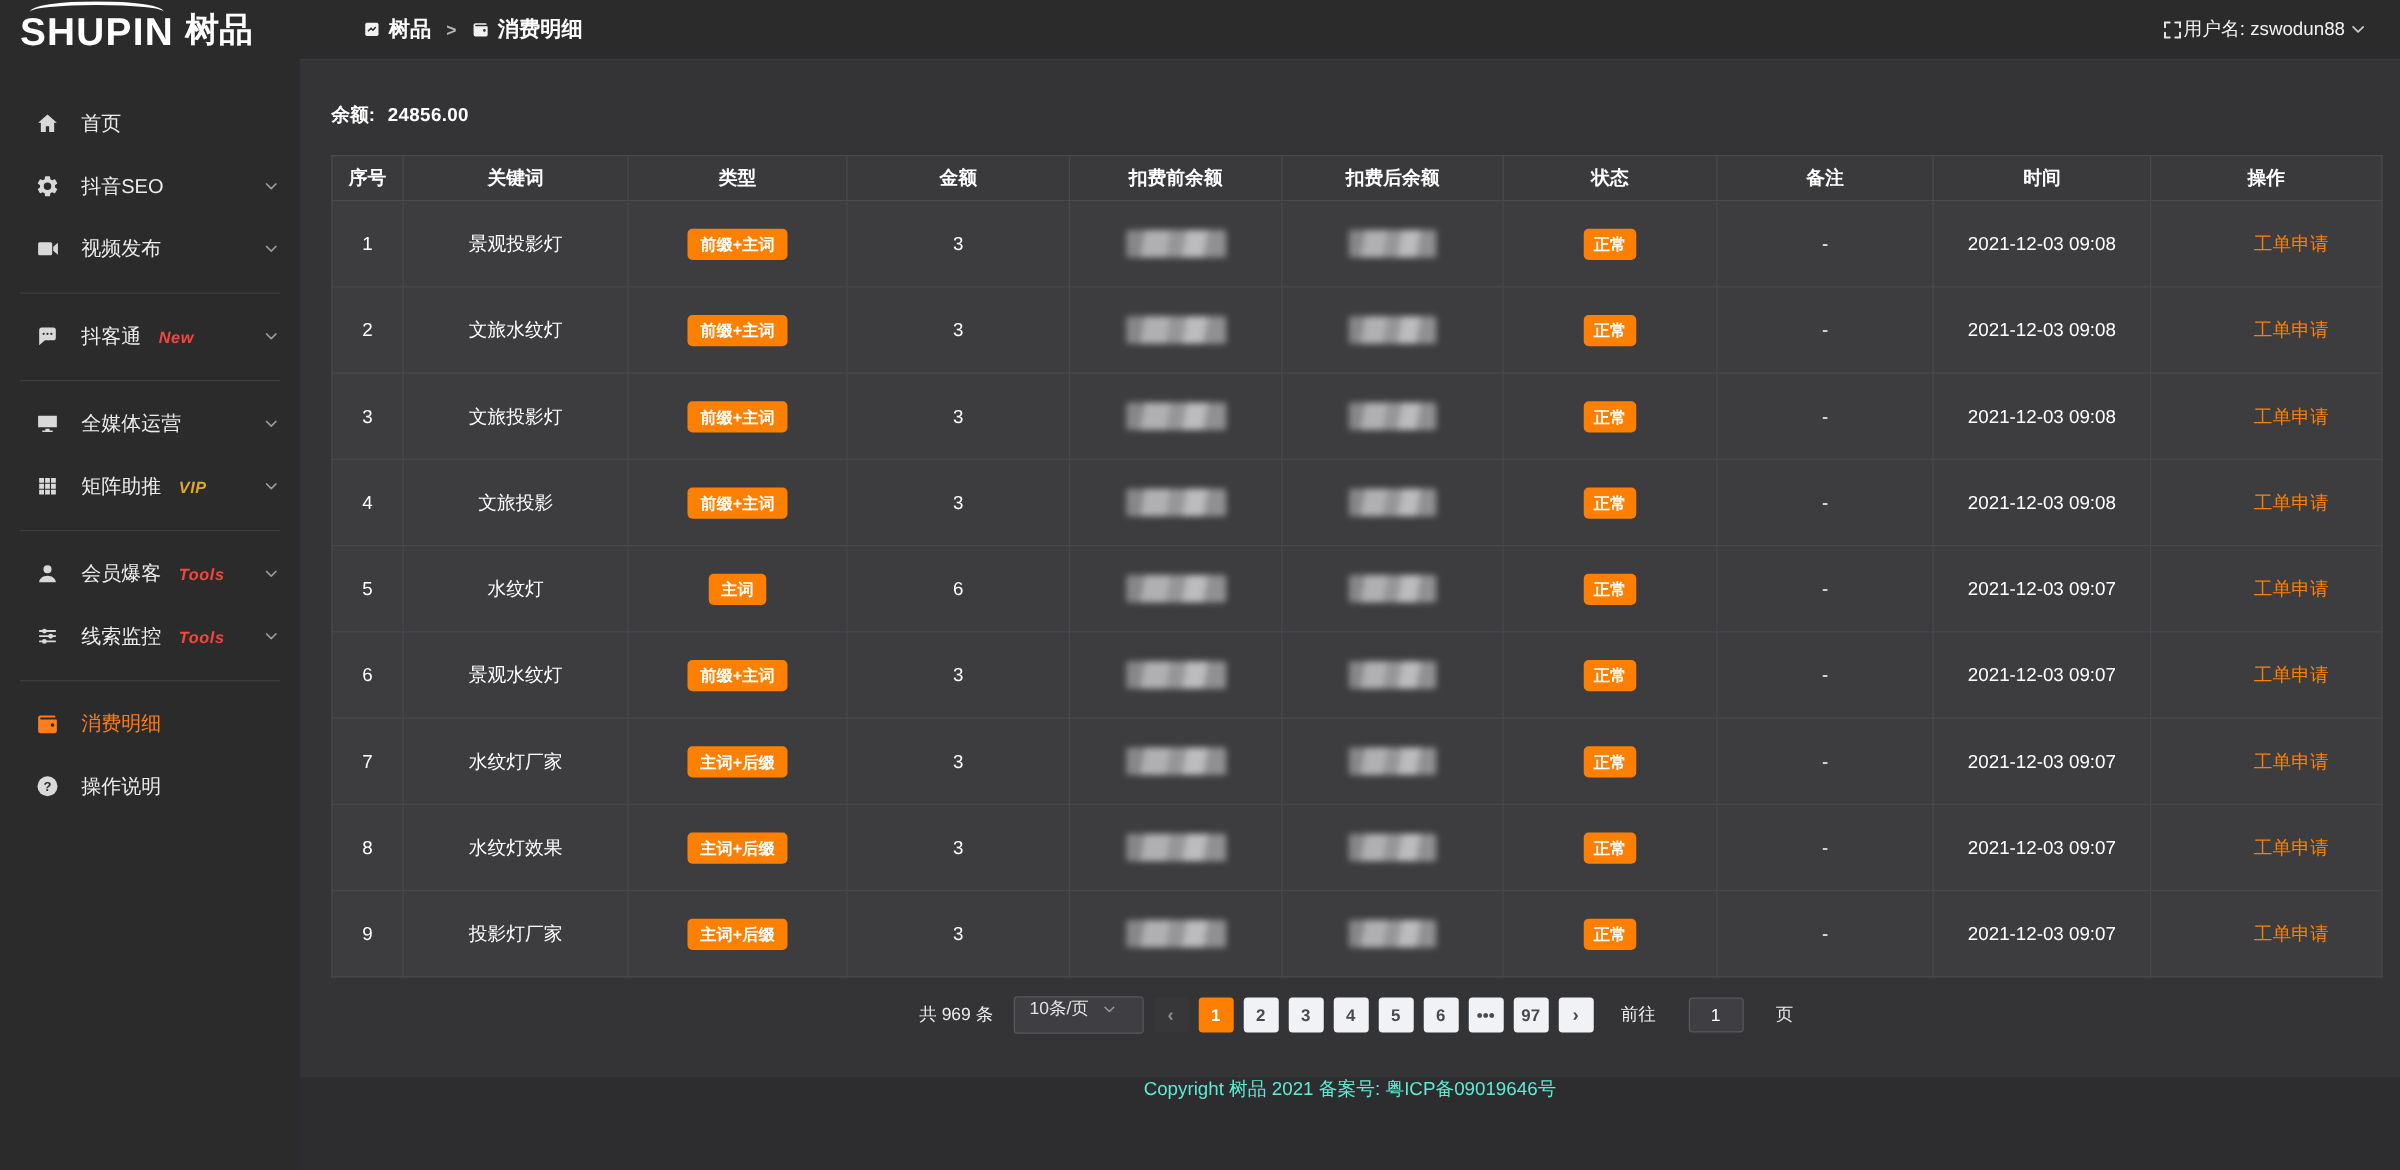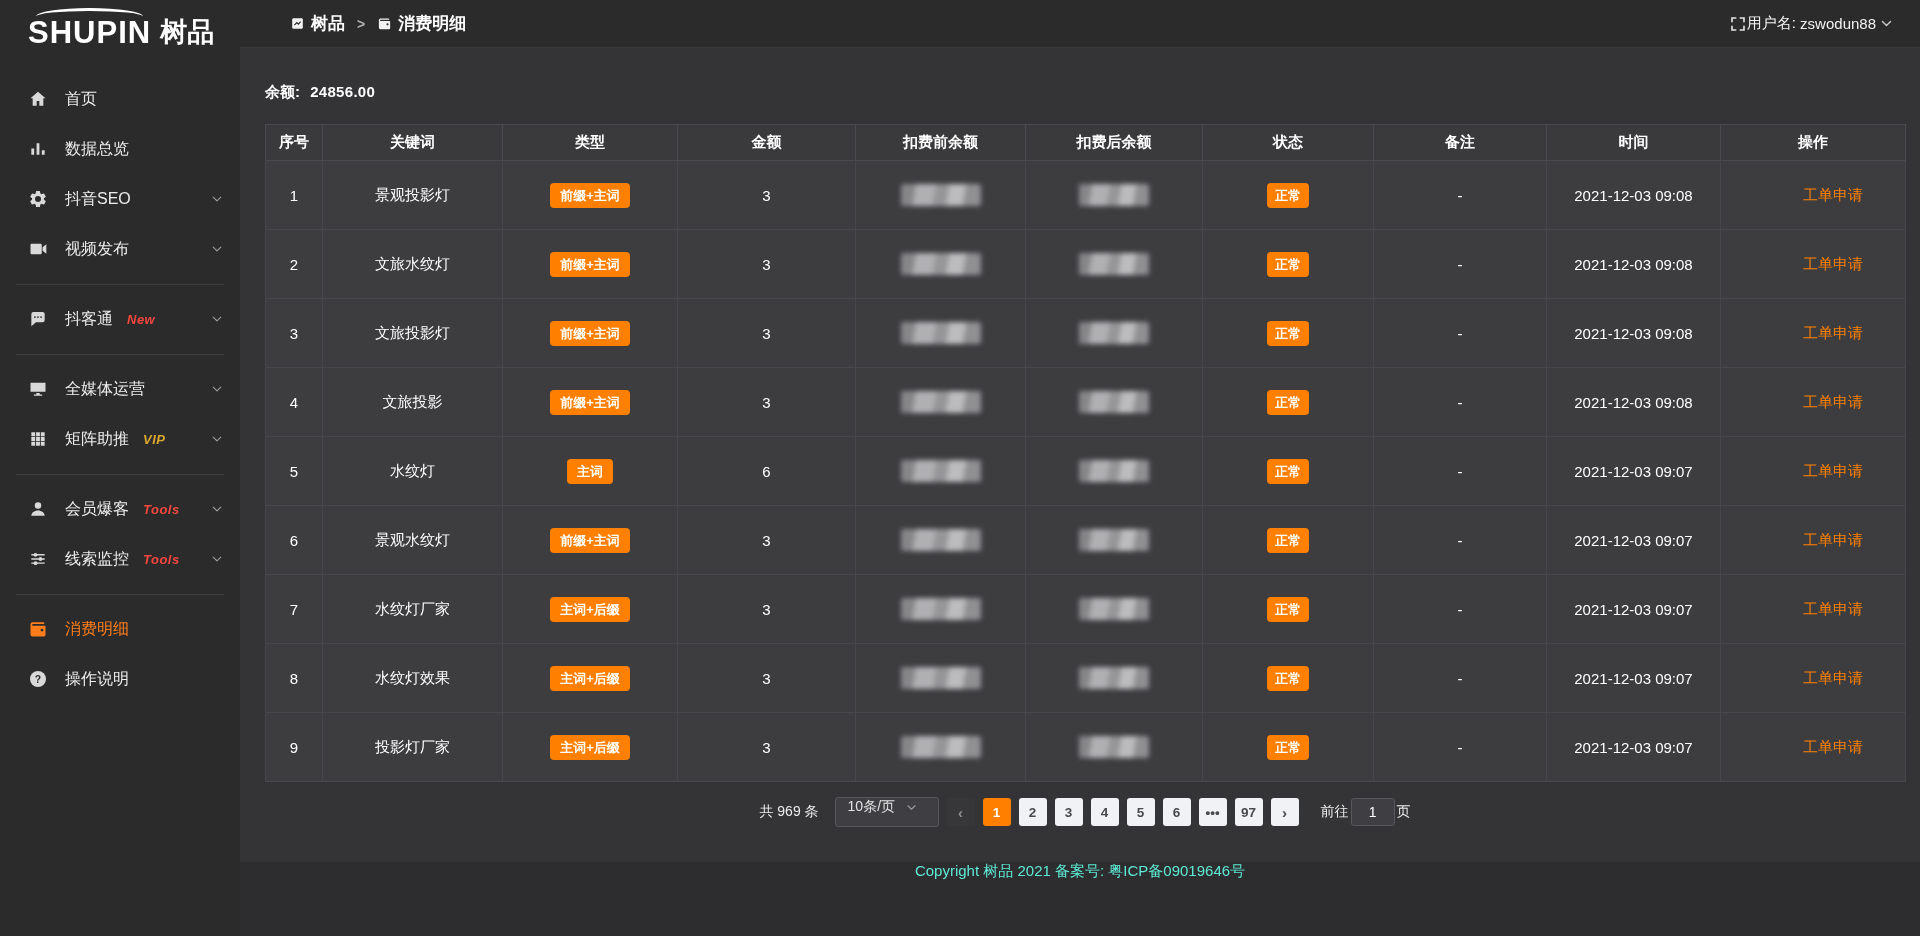--- a/index.html
+++ b/index.html
@@ -3,21 +3,21 @@
 <meta charset="utf-8">
 <style>
   * { margin:0; padding:0; box-sizing:border-box; }
   html,body { width:1920px; height:936px; overflow:hidden; }
   body {
     font-family:"Liberation Sans", sans-serif;
     background:#343437; color:#fff; position:relative;
   }
   
   .sidebar { position:absolute; left:0; top:0; width:240px; height:936px; background:#2b2b2c; z-index:3; }
-  .logo { height:62px; display:flex; align-items:center; padding:10px 0 8px 16px; cursor:default;margin-left:12px; }
+  .logo { height:62px; display:flex; align-items:flex-start; padding:10px 0 8px 16px; cursor:default; }
   .logo-en { position:relative; font-size:31px; font-weight:800; letter-spacing:1px; color:#fff; line-height:1; }
   .logo-en::before { content:""; position:absolute; left:8px; right:8px; top:-9px; height:14px;
     border-top:3px solid #fff; border-radius:50%; }
   .logo-cn { font-size:27px; font-weight:700; margin-left:9px; line-height:1.05; }
   .menu { padding-top:12px; }
   .menu-item { height:50px; display:flex; align-items:center; padding:0 16px 0 28px; cursor:pointer;
     color:#ececec; font-size:16px; }
   .mi-icon { width:20px; height:20px; margin-right:17px; color:#d9d9d9; flex:0 0 auto; }
   .menu-item.active, .menu-item.active .mi-icon { color:#ff7d1a; }
   .mi-badge { font-style:italic; font-weight:bold; font-size:13px; margin-left:14px; letter-spacing:.5px; }
@@ -57,47 +57,41 @@
     font-size:14px; color:#ececec; }
   .pg-total { margin-right:8px; }
   .pg-size { height:30px; min-width:104px; background:#3f3f43; border:1px solid #57575c; border-radius:3px;
     display:flex; align-items:center; justify-content:flex-start; padding:0 8px 10px 12px; cursor:pointer; color:#e3e3e3; }
   .pg-size-caret { width:13px; height:13px; color:#9a9a9a; margin-left:10px; }
   .pg-btn { min-width:28px; height:28px; padding:0 5px; border-radius:3px; background:#f0f2f5; color:#4a4a4d;
     display:flex; align-items:center; justify-content:center; font-size:13.5px; font-weight:bold; cursor:pointer; }
   .pg-btn.pg-prev { background:#37373a; color:#8d8d90; font-size:15px; }
   .pg-btn.pg-next { font-size:15px; }
   .pg-btn.active { background:#ff8000; color:#fff; }
-  .pg-goto { display:flex; align-items:center; gap:2px; margin-left:14px; }
+  .pg-goto { display:flex; align-items:center; gap:26px; margin-left:14px; }
   .pg-input { width:44px; height:28px; background:#3f3f43; border:1px solid #57575c; border-radius:3px;
     color:#fff; text-align:center; font-size:14px; font-family:"Liberation Sans",sans-serif; }
   
   .footer { position:absolute; left:240px; right:0; bottom:0; height:74px; background:#2d2d2f;
     display:flex; align-items:flex-start; justify-content:center; font-size:15px; color:#5eead4; }
 </style>
 </head>
 <body>
 
 <aside class="sidebar">
   <div class="logo">
     <span class="logo-en">SHUPIN</span>
     <span class="logo-cn">树品</span>
   </div>
   <nav class="menu" id="sidebar-menu">
       <div class="menu-item">
         <svg class="mi-icon" viewBox="0 0 24 24" fill="currentColor">
           <path d="M12 3.2L3 11h2.6v9h4.8v-5.6h3.2V20h4.8v-9H21z"></path>
         </svg>
         <span class="mi-label">首页</span>
-      </div>
-      <div class="menu-item">
-        <svg class="mi-icon" viewBox="0 0 24 24" fill="currentColor">
-          <path d="M4 11.5h3.4V19H4zM10.3 5h3.4v14h-3.4zM16.6 13.5H20V19h-3.4z"></path>
-        </svg>
-        <span class="mi-label">数据总览</span>
       </div>
       <div class="menu-item">
         <svg class="mi-icon" viewBox="0 0 24 24" fill="currentColor">
           <path d="M19.14 12.94c.04-.3.06-.61.06-.94 0-.32-.02-.64-.07-.94l2.03-1.58a.49.49 0 00.12-.61l-1.92-3.32a.49.49 0 00-.59-.22l-2.39.96a7 7 0 00-1.62-.94l-.36-2.54a.48.48 0 00-.48-.41h-3.84a.47.47 0 00-.47.41l-.36 2.54c-.59.24-1.13.57-1.62.94l-2.39-.96a.49.49 0 00-.59.22L2.74 8.87a.48.48 0 00.12.61l2.03 1.58c-.05.3-.09.63-.09.94s.02.64.07.94l-2.03 1.58a.49.49 0 00-.12.61l1.92 3.32c.12.22.37.29.59.22l2.39-.96c.5.38 1.03.7 1.62.94l.36 2.54c.05.24.24.41.48.41h3.84c.24 0 .44-.17.47-.41l.36-2.54c.59-.24 1.13-.56 1.62-.94l2.39.96c.22.08.47 0 .59-.22l1.92-3.32a.49.49 0 00-.12-.61zM12 15.6A3.6 3.6 0 1112 8.4a3.6 3.6 0 010 7.2z"></path>
         </svg>
         <span class="mi-label">抖音SEO</span>
         <svg class="mi-chevron" viewBox="0 0 24 24" fill="currentColor">
           <path d="M5.5 8.8l6.5 6.4 6.5-6.4" fill="none" stroke="currentColor" stroke-width="2.1" stroke-linecap="round" stroke-linejoin="round"></path>
         </svg>
       </div>

